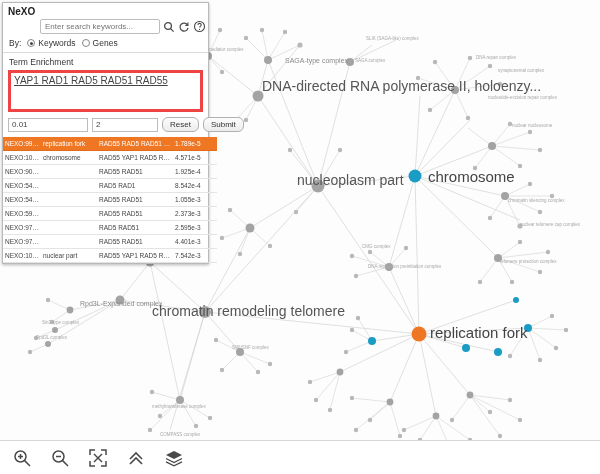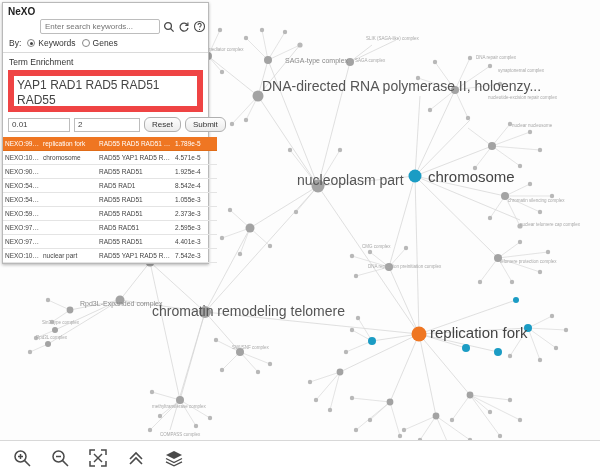--- a/index.html
+++ b/index.html
@@ -120,37 +120,38 @@
     margin: 0;
   }
   .section-title {
     font-size: 8.5px;
     padding: 4px 6px 3px 6px;
     color: #333;
   }
   .term-box {
     margin: 0 5px 5px 5px;
     height: 42px;
-    border: 6px solid #ef4444;
+    border: 3px solid #ef4444;
     background: #fff;
-    font-size: 12px;
+    font-size: 10px;
     color: #444;
     padding: 2px 3px;
     overflow: hidden;
     line-height: 1.25;
     box-sizing: border-box;
+    text-decoration: underline;
   }
   .cutoff-row {
     display: flex;
     align-items: center;
     gap: 4px;
     padding: 0 5px 5px 5px;
   }
   .cutoff-input {
-    width: 62px;
+    width: 80px;
     height: 14px;
     border: 1px solid #bdbdbd;
     font-size: 8px;
     padding: 0 3px;
     color: #444;
     box-sizing: border-box;
     font-family: "Liberation Sans", sans-serif;
   }
   .cutoff-input.wide { width: 66px; }
   .btn {

